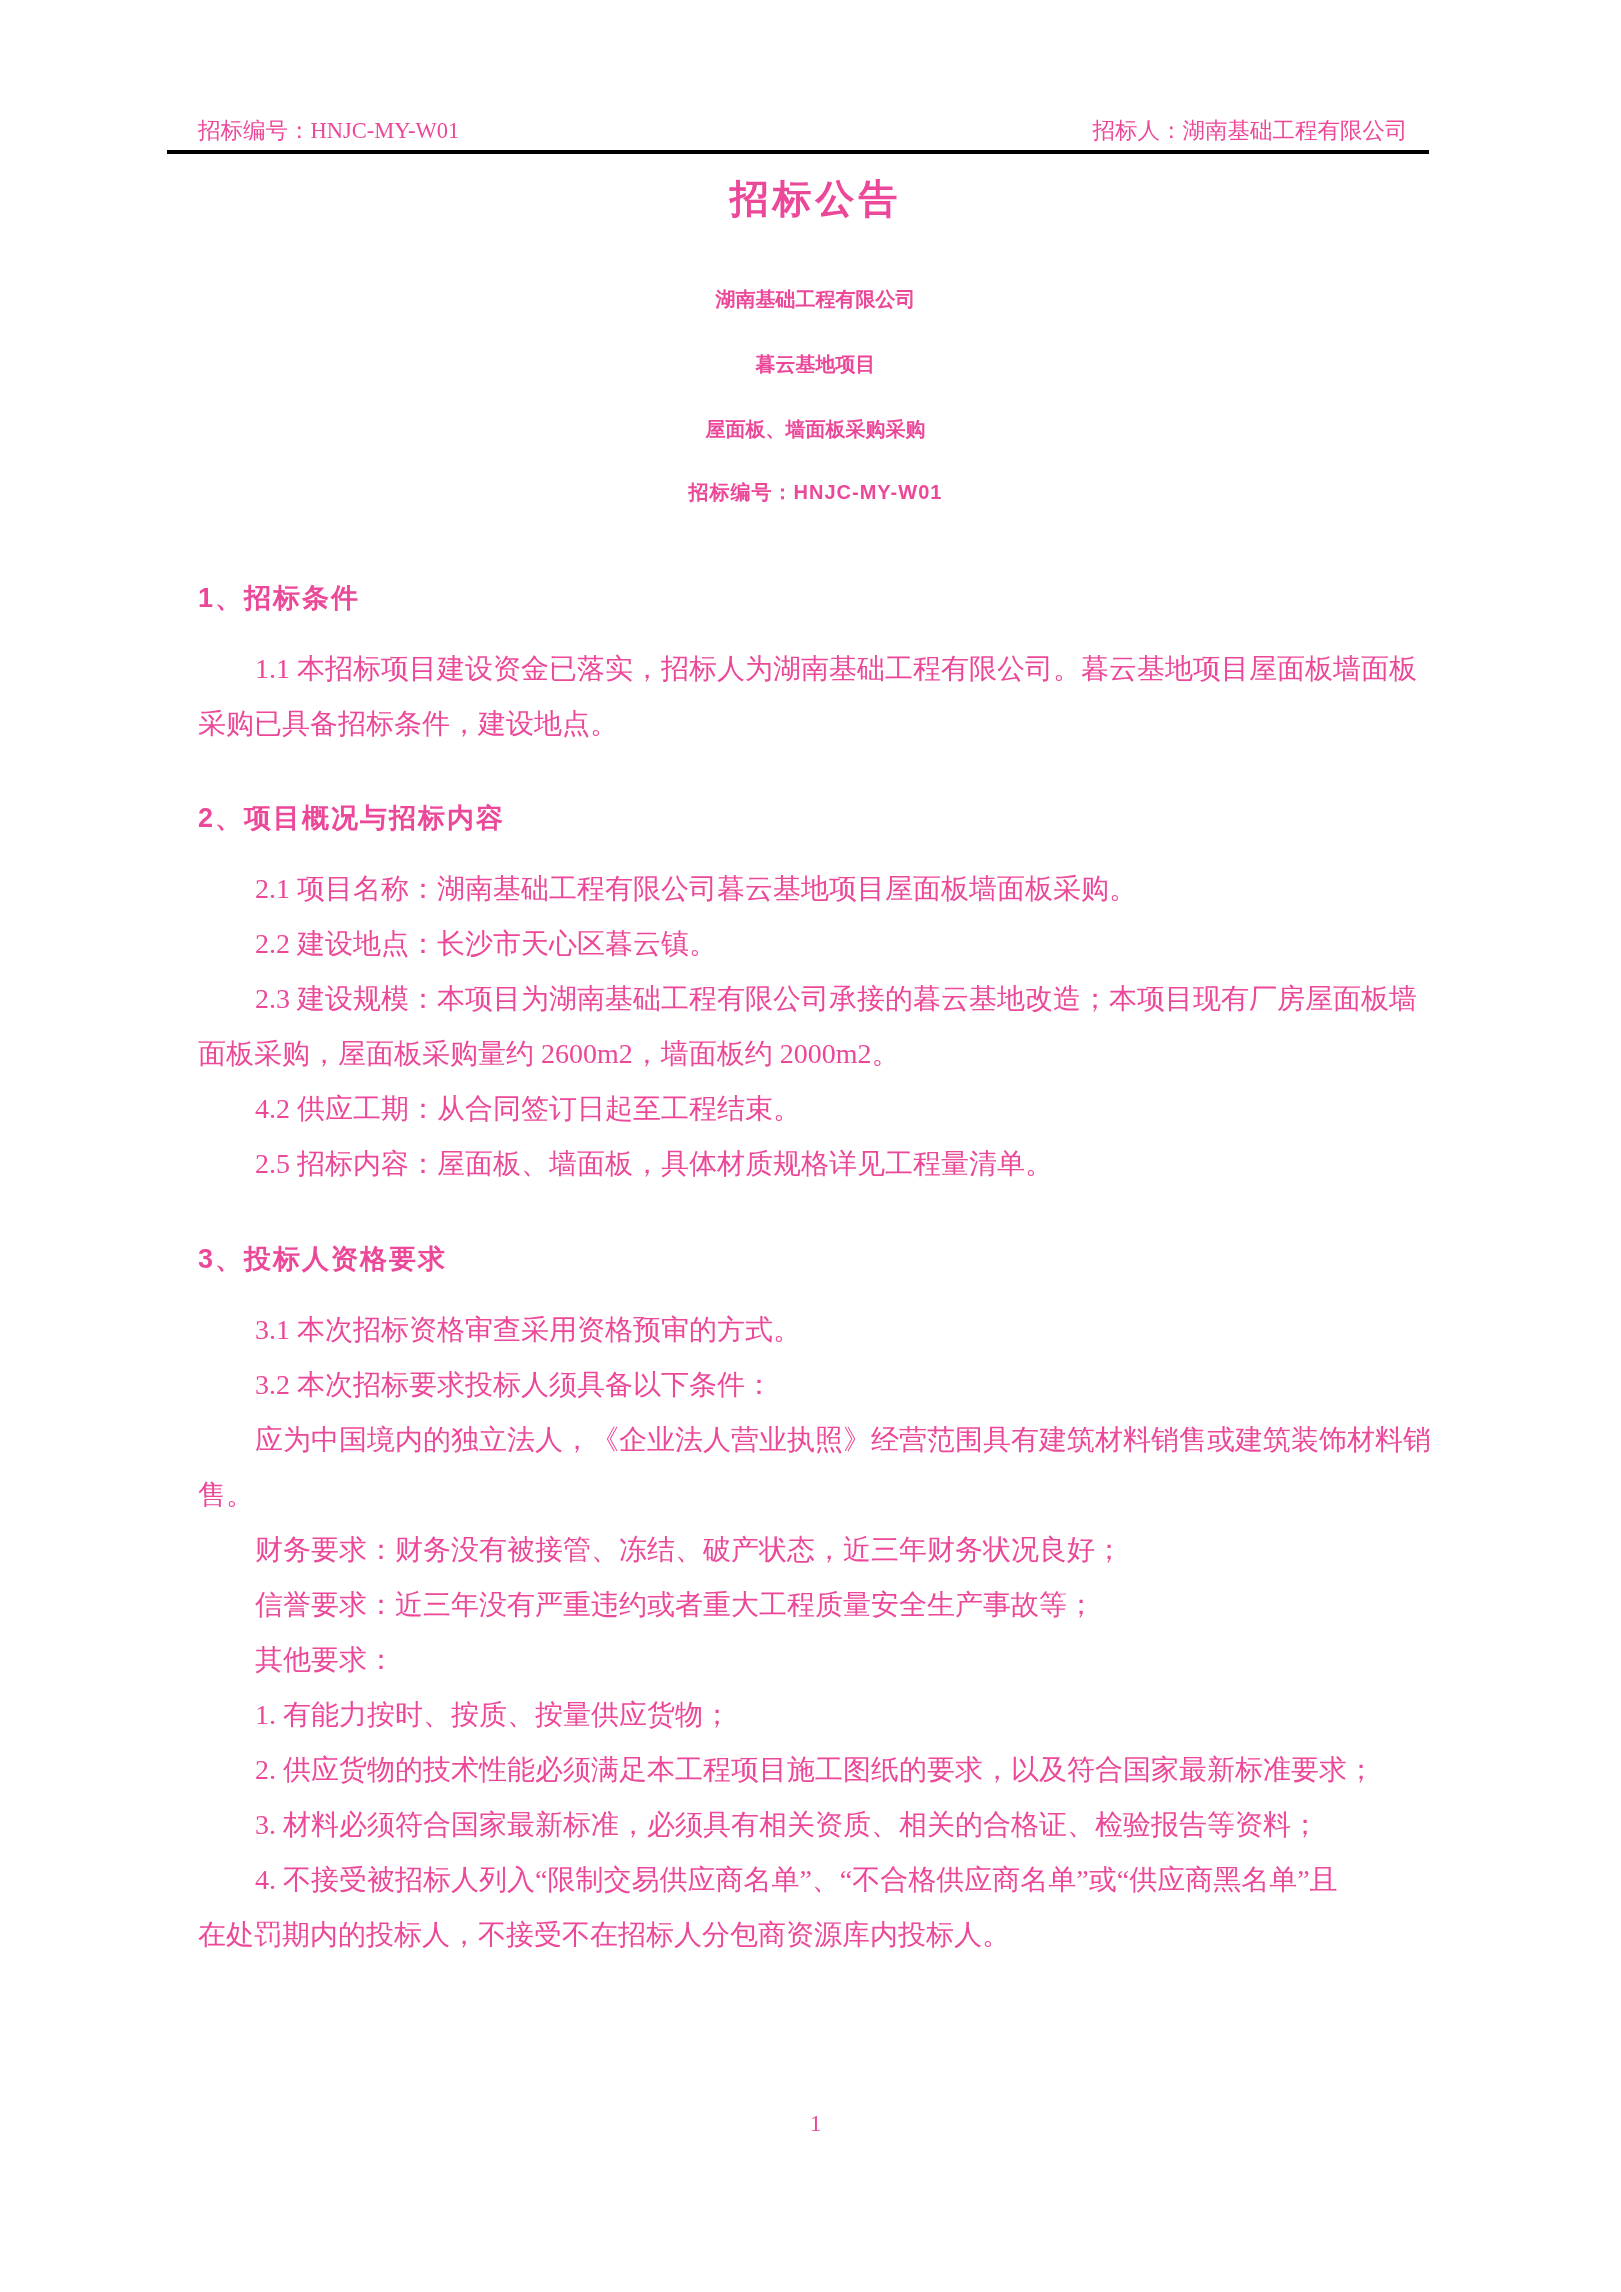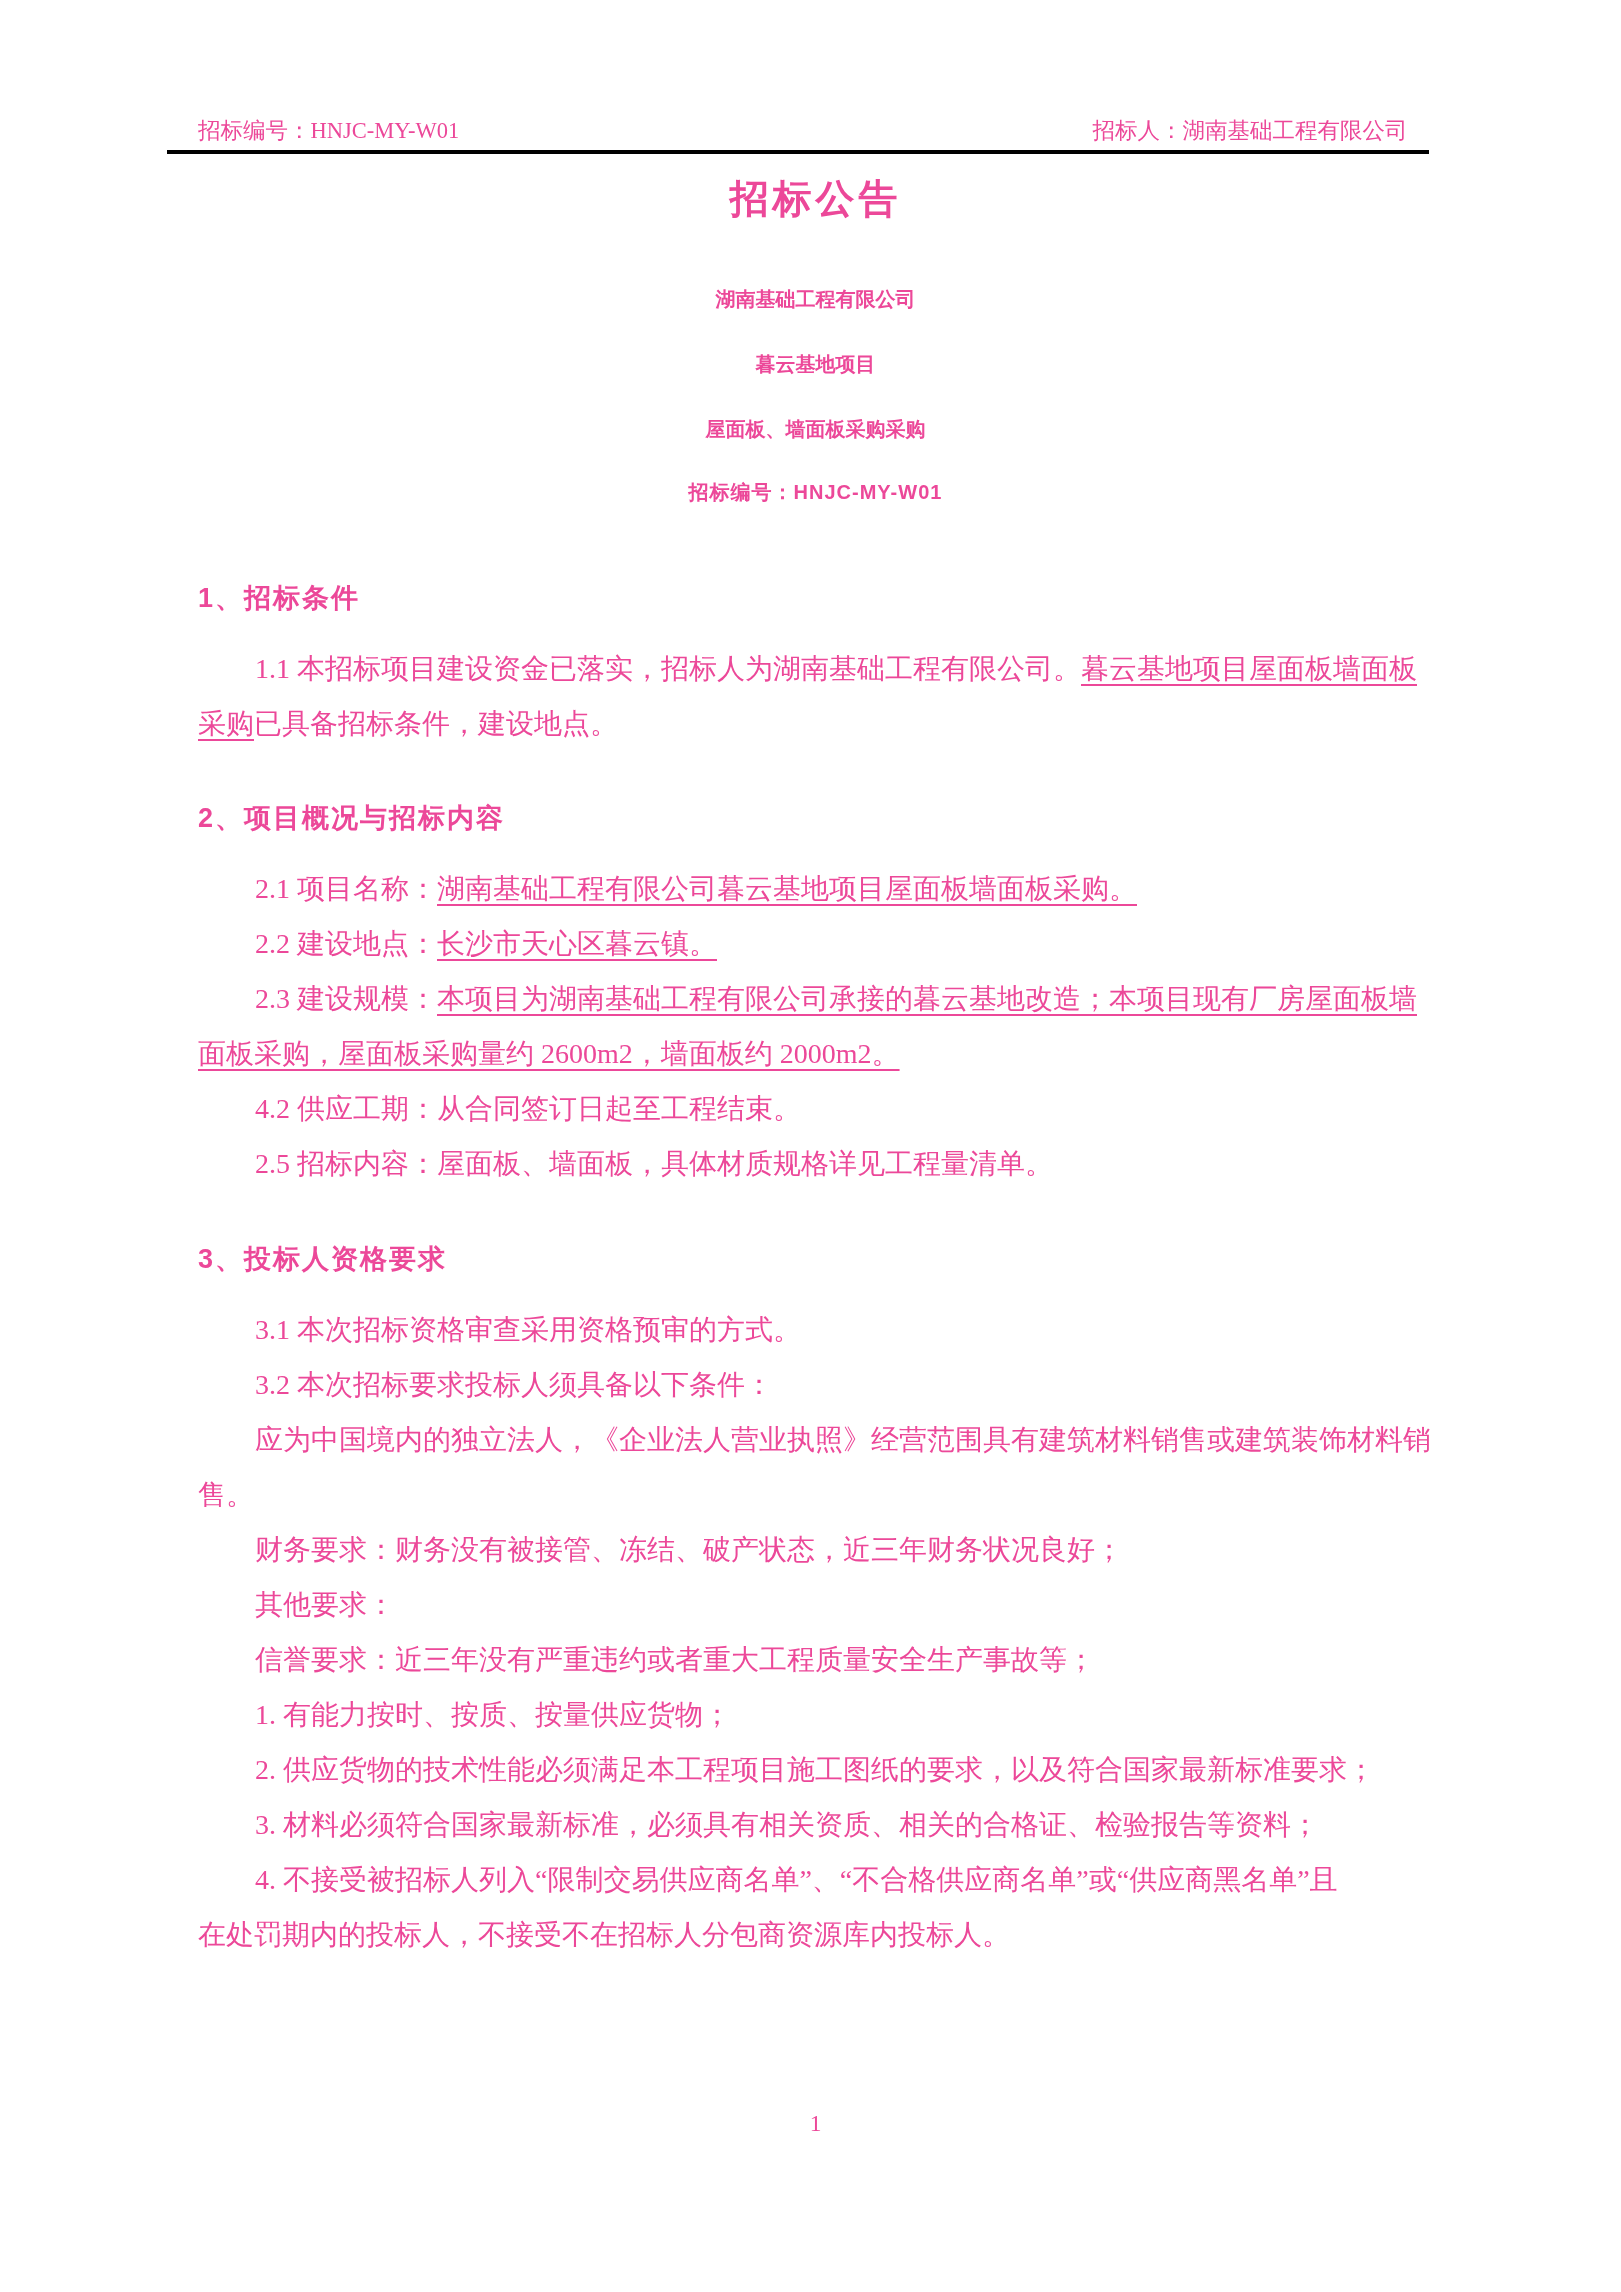--- a/index.html
+++ b/index.html
@@ -30,21 +30,21 @@
   
   .section{position:absolute;left:198px;width:1235px;}
   .sec1{top:570px;} .sec2{top:790px;} .sec3{top:1231px;}
   .sec-heading{
     font-family:"Liberation Sans","DejaVu Sans",sans-serif;
     font-weight:bold;font-size:27px;line-height:57px;margin:0 0 13.7px 0;
     letter-spacing:2px;
   }
   .line{font-size:28px;line-height:55px;white-space:nowrap;}
   .line.indent{padding-left:57px;}
-  .u{text-decoration:underline;text-decoration-thickness:2px;text-underline-offset:5.9px;}
+  .u{text-decoration-thickness:2px;text-underline-offset:5.9px;}
 
   
   .pagenum{top:2109px;text-align:center;font-size:23.5px;line-height:29px;}
 </style>
 </head>
 <body>
 
 <div class="page">
 
   <div class="abs hdr">
@@ -81,22 +81,22 @@
   </div>
 
   <div class="section sec3">
     <h2 class="sec-heading">3、投标人资格要求</h2>
     <div class="sec-lines">
         <div class="line indent"><span>3.1 本次招标资格审查采用资格预审的方式。</span></div>
         <div class="line indent"><span>3.2 本次招标要求投标人须具备以下条件：</span></div>
         <div class="line indent"><span>应为中国境内的独立法人，《企业法人营业执照》经营范围具有建筑材料销售或建筑装饰材料销</span></div>
         <div class="line"><span>售。</span></div>
         <div class="line indent"><span>财务要求：财务没有被接管、冻结、破产状态，近三年财务状况良好；</span></div>
+        <div class="line indent"><span>信誉要求：近三年没有严重违约或者重大工程质量安全生产事故等；</span></div>
         <div class="line indent"><span>其他要求：</span></div>
-        <div class="line indent"><span>信誉要求：近三年没有严重违约或者重大工程质量安全生产事故等；</span></div>
         <div class="line indent"><span>1. 有能力按时、按质、按量供应货物；</span></div>
         <div class="line indent"><span>2. 供应货物的技术性能必须满足本工程项目施工图纸的要求，以及符合国家最新标准要求；</span></div>
         <div class="line indent"><span>3. 材料必须符合国家最新标准，必须具有相关资质、相关的合格证、检验报告等资料；</span></div>
         <div class="line indent"><span>4. 不接受被招标人列入“限制交易供应商名单”、“不合格供应商名单”或“供应商黑名单”且</span></div>
         <div class="line"><span>在处罚期内的投标人，不接受不在招标人分包商资源库内投标人。</span></div>
       </div>
   </div>
 
   <div class="abs pagenum">1</div>
 

